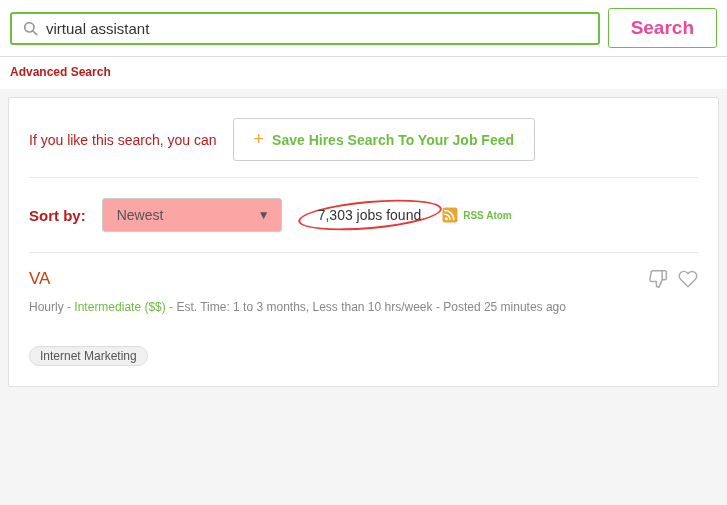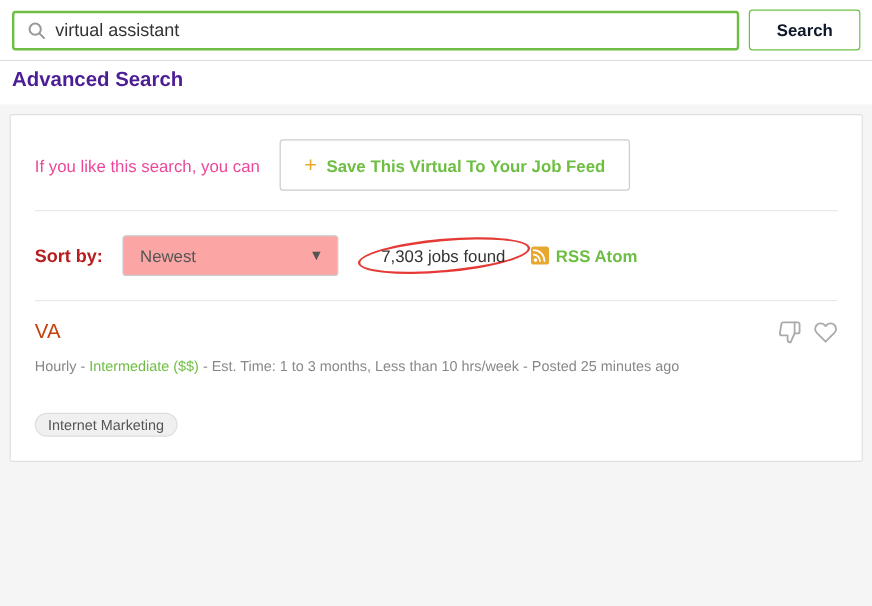--- a/index.html
+++ b/index.html
@@ -38,38 +38,38 @@
     .search-input {
       border: none;
       outline: none;
       font-size: 15px;
       color: #333;
       width: 100%;
     }
     .search-button {
       background: #fff;
       border: 1px solid #6fbe44;
-      color: #0f172a;
-      font-size: 14px;
+      color: #ec4899;
+      font-size: 19px;
       font-weight: bold;
       padding: 8px 22px;
       border-radius: 3px;
       cursor: pointer;
       white-space: nowrap;
     }
 
     
     .advanced-search-link {
       padding: 6px 10px 10px 10px;
       background: #fff;
     }
     .advanced-search-link a {
-      color: #4c1d95;
+      color: #b91c1c;
       text-decoration: none;
-      font-size: 17px;
+      font-size: 12px;
       font-weight: bold;
     }
 
     
     .main-content {
       background: #fff;
       margin: 8px;
       padding: 20px;
       border: 1px solid #e0e0e0;
       border-radius: 2px;
@@ -78,21 +78,21 @@
     
     .save-search-row {
       display: flex;
       align-items: center;
       gap: 16px;
       margin-bottom: 20px;
       padding-bottom: 16px;
       border-bottom: 1px solid #e8e8e8;
     }
     .save-search-text {
-      color: #ec4899;
+      color: #b91c1c;
       font-size: 14px;
       white-space: nowrap;
     }
     .save-search-button {
       display: flex;
       align-items: center;
       gap: 8px;
       border: 1px solid #ccc;
       background: #fff;
       padding: 10px 20px;
@@ -179,21 +179,21 @@
       align-items: center;
       gap: 4px;
     }
     .rss-icon {
       width: 18px;
       height: 18px;
     }
     .rss-link {
       color: #6fbe44;
       text-decoration: none;
-      font-size: 14px;
+      font-size: 10px;
       font-weight: bold;
     }
 
     
     .job-listing {
       border-top: 1px solid #e8e8e8;
       padding-top: 16px;
     }
     .job-header {
       display: flex;
@@ -293,21 +293,21 @@
 <div class="advanced-search-link">
   <a href="#">Advanced Search</a>
 </div>
 
 <div class="main-content">
 
   <div class="save-search-row">
     <span class="save-search-text">If you like this search, you can</span>
     <button class="save-search-button">
       <span class="plus-icon">+</span>
-      <span>Save This Virtual To Your Job Feed</span>
+      <span>Save Hires Search To Your Job Feed</span>
     </button>
   </div>
 
   <div class="sort-row">
     <span class="sort-label">Sort by:</span>
     <div class="sort-select-wrapper">
       <select class="sort-select">
         <option>Newest</option>
         <option>Relevance</option>
         <option>Client Rating</option>

